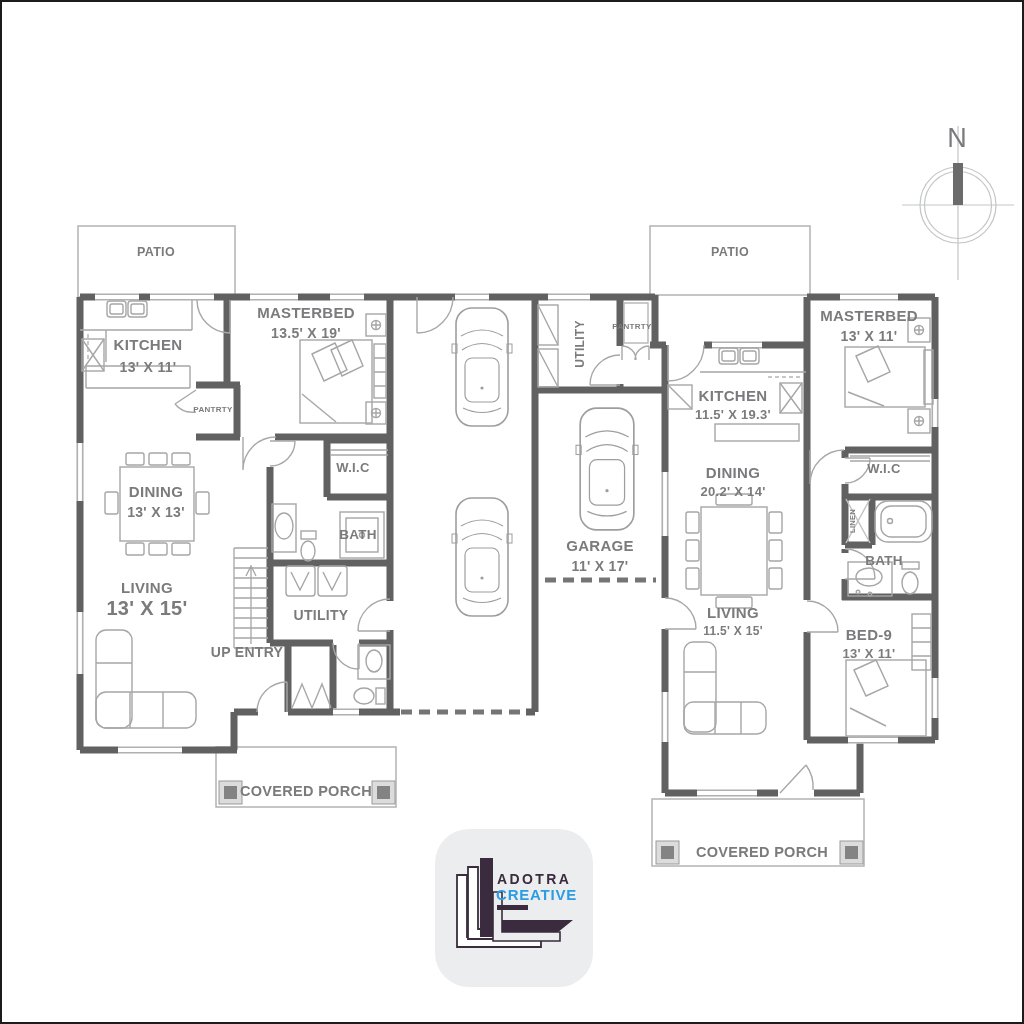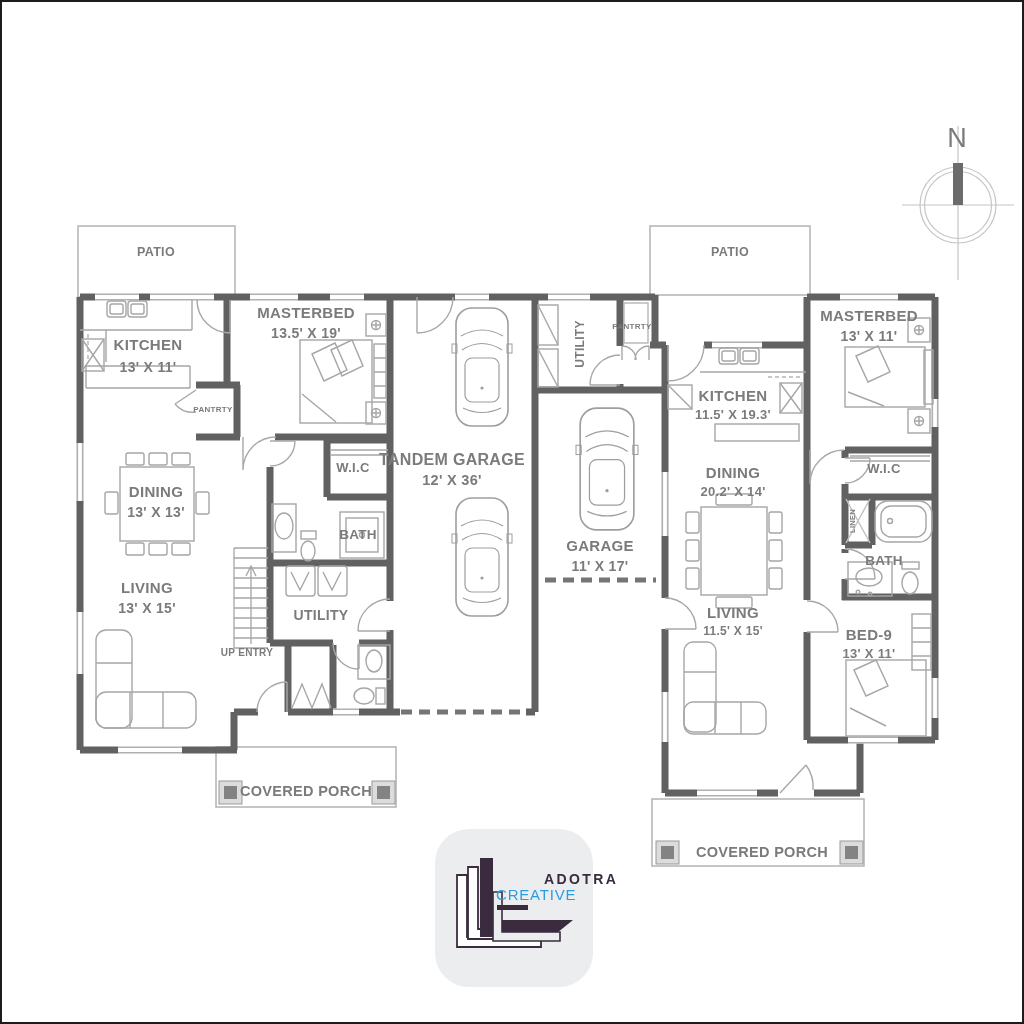--- a/index.html
+++ b/index.html
@@ -15,22 +15,22 @@
   .title{position:absolute;left:692px;top:178px;transform:translate(-50%,-50%);
          font-size:41px;color:#75767a;letter-spacing:1px;white-space:nowrap;z-index:10;
          font-weight:500;}
   .north-n{position:absolute;left:957px;top:138px;transform:translate(-50%,-50%);
            font-size:27px;color:#7b7b7d;z-index:10;}
   
   .logo{position:absolute;left:435px;top:829px;width:158px;height:158px;border-radius:34px;
         background:#ecedee;z-index:20;}
   .logo svg{position:absolute;left:0;top:0;}
   .logo-t1{position:absolute;left:62px;top:42px;font-size:14px;font-weight:bold;
-           letter-spacing:2.4px;color:#3a2c3e;margin-left:47px;}
-  .logo-t2{position:absolute;left:61px;top:57px;font-size:15px;font-weight:normal;
+           letter-spacing:2.4px;color:#3a2c3e;}
+  .logo-t2{position:absolute;left:61px;top:57px;font-size:15px;font-weight:bold;
            letter-spacing:.8px;color:#2b9de4;}
   .logo-bar{position:absolute;left:62px;top:76px;width:31px;height:5px;background:#3a2c3e;}
 </style>
 </head>
 <body>
 
 <div class="canvas">
   <div class="frame"></div>
 
   <svg class="plan" width="1024" height="1024" viewBox="0 0 1024 1024">
@@ -355,29 +355,25 @@
   </div>
   <div class="lbl" style="left:213px;top:409px;font-size:8px">PANTRTY</div>
   <div class="lbl" style="left:353px;top:467px;font-size:13px">W.I.C</div>
   <div class="lbl" style="left:156px;top:502px;line-height:20px">
     <span class="nm" style="font-size:15px">DINING</span>
     <span class="dm" style="font-size:14px">13' X 13'</span>
   </div>
   <div class="lbl" style="left:358px;top:534px;font-size:13.5px">BATH</div>
   <div class="lbl" style="left:147px;top:598px;line-height:20px">
     <span class="nm" style="font-size:15px">LIVING</span>
-    <span class="dm" style="font-size:14px">13' X 15'</span>
+    <span class="dm" style="font-size:20px">13' X 15'</span>
   </div>
   <div class="lbl" style="left:321px;top:615px;font-size:14px">UTILITY</div>
-  <div class="lbl" style="left:247px;top:652px;font-size:10px">UP ENTRY</div>
+  <div class="lbl" style="left:247px;top:652px;font-size:14px">UP ENTRY</div>
   <div class="lbl" style="left:306px;top:791px;font-size:14.5px">COVERED PORCH</div>
-  <div class="lbl" style="left:452px;top:470px;line-height:20px">
-    <span class="nm" style="font-size:16px">TANDEM GARAGE</span>
-    <span class="dm" style="font-size:14.5px">12' X 36'</span>
-  </div>
 
   <div class="lbl" style="left:730px;top:252px;font-size:12.5px">PATIO</div>
   <div class="lbl lbl-vert" style="left:580px;top:344px;font-size:12px">UTILITY</div>
   <div class="lbl" style="left:632px;top:326px;font-size:8px">PANTRTY</div>
   <div class="lbl" style="left:733px;top:405px;line-height:19px">
     <span class="nm" style="font-size:15px">KITCHEN</span>
     <span class="dm" style="font-size:13px">11.5' X 19.3'</span>
   </div>
   <div class="lbl" style="left:869px;top:326px;line-height:20px">
     <span class="nm" style="font-size:15px">MASTERBED</span>

